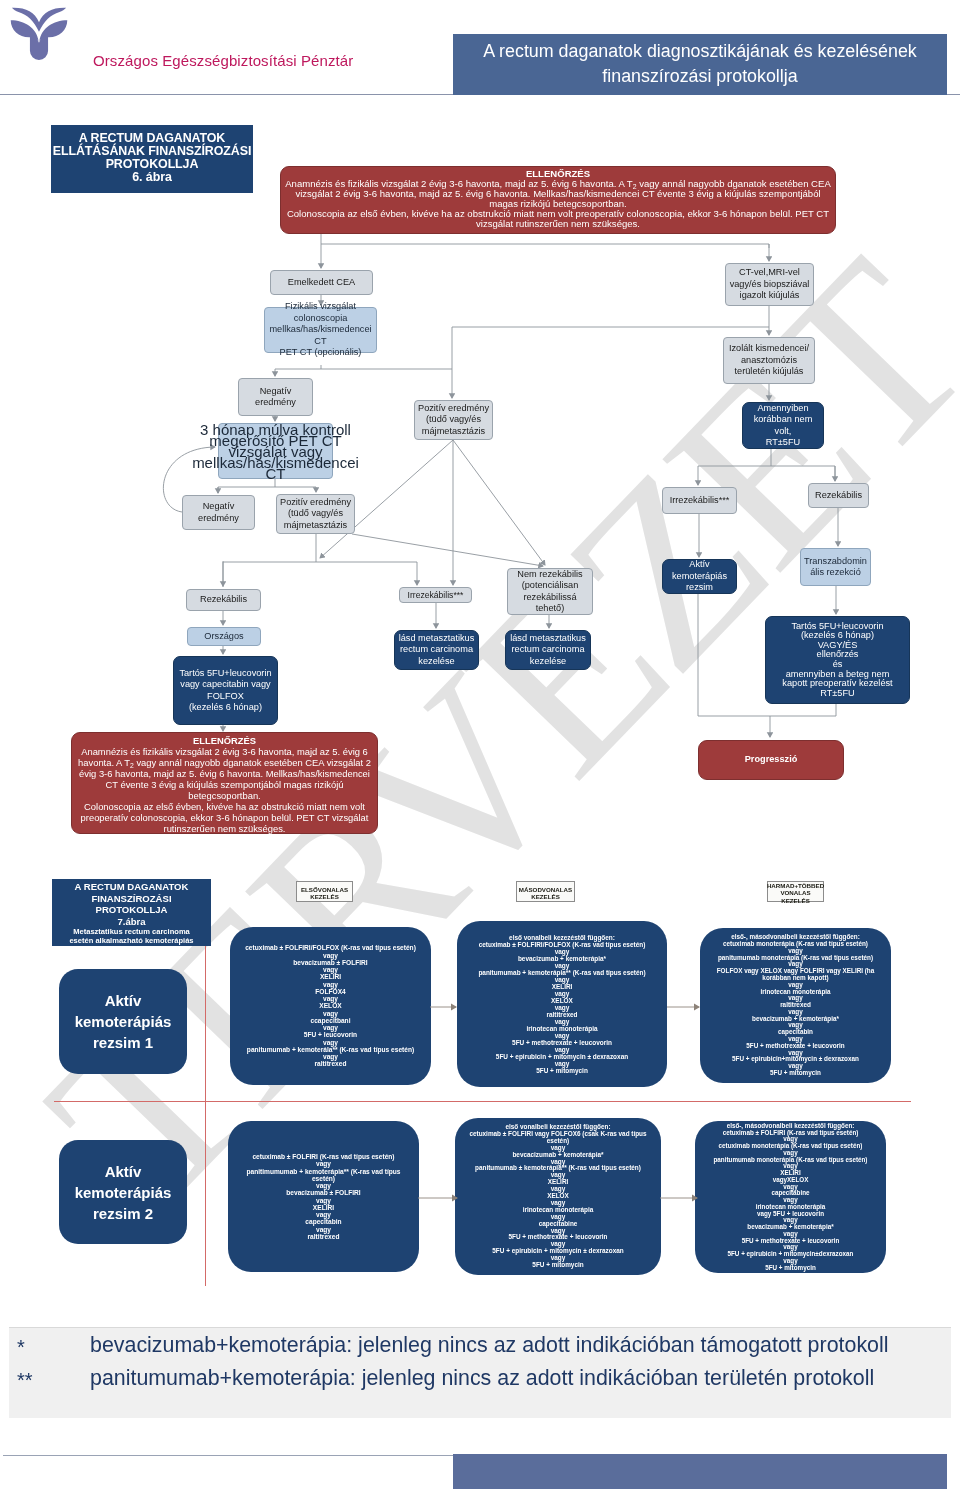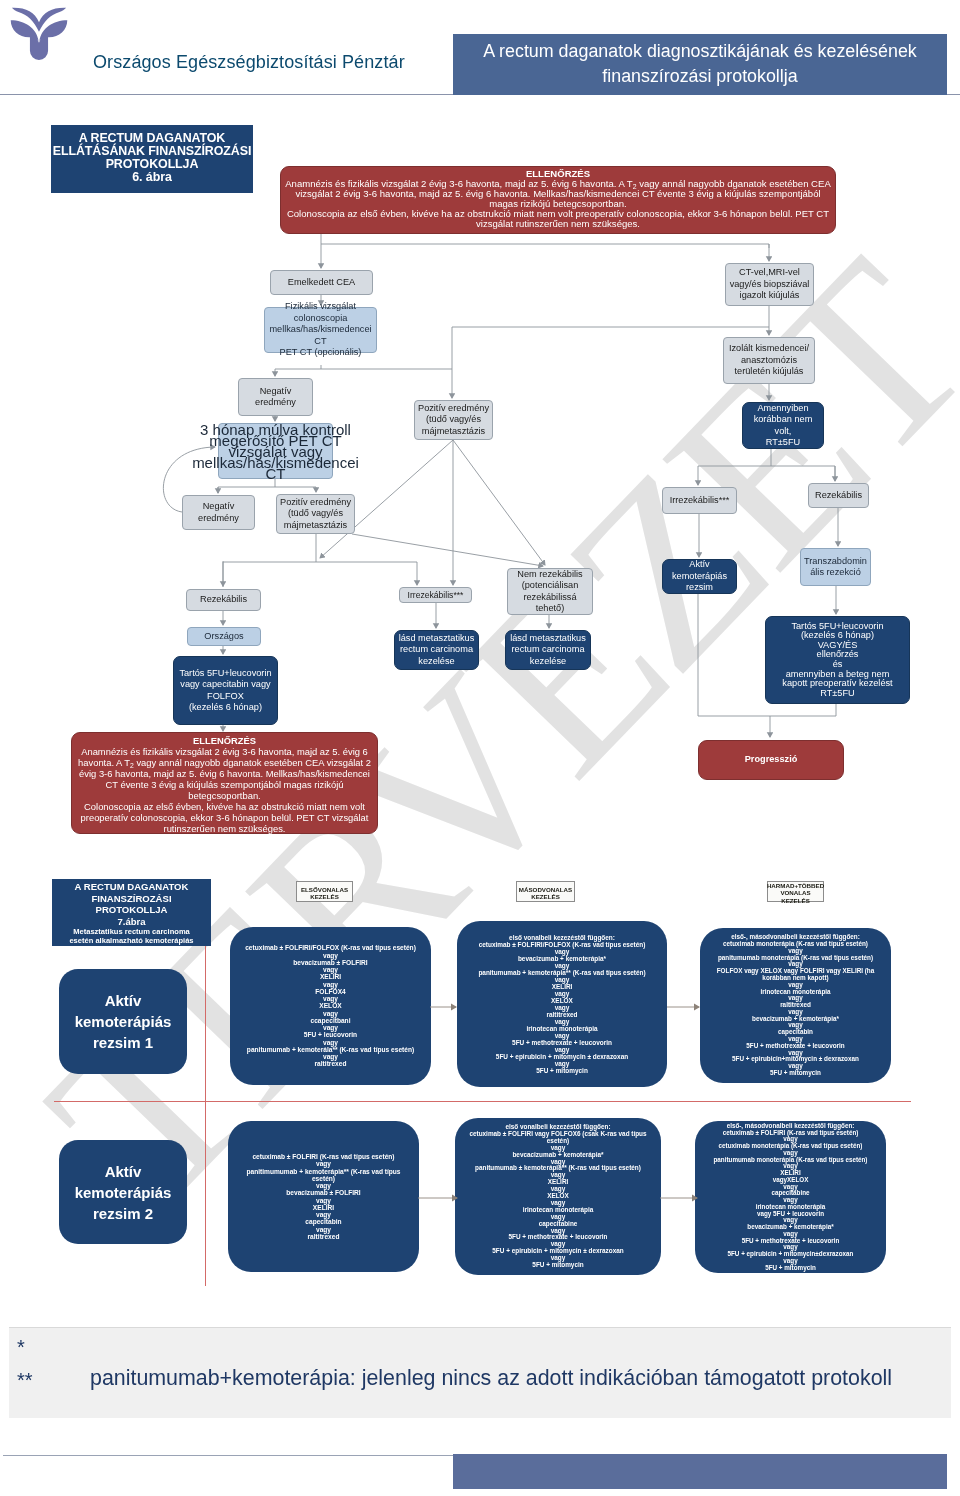--- a/index.html
+++ b/index.html
@@ -2,21 +2,21 @@
 <html><head>
 <meta charset="utf-8">
 <style>
   html,body{margin:0;padding:0;background:#fff;}
   body{width:960px;height:1496px;font-family:"Liberation Sans",sans-serif;position:relative;overflow:hidden;}
   .page{position:absolute;left:0;top:0;width:960px;height:1496px;background:#fff;}
   .abs{position:absolute;box-sizing:border-box;}
 
   
   #hdr-rule{left:0;top:94px;width:960px;height:1px;background:#8a93ab;}
-  #org-name{left:93px;top:52px;font-size:18px;color:#0c4a6e;letter-spacing:.1px;white-space:nowrap;}
+  #org-name{left:93px;top:52px;font-size:15px;color:#be185d;letter-spacing:.1px;white-space:nowrap;}
   #hdr-title{left:453px;top:34px;width:494px;height:61px;background:#4a6694;color:#fff;font-size:17.85px;
              line-height:25px;text-align:center;padding-top:5px;}
   #logo{left:8px;top:2px;width:62px;height:62px;}
 
   
   #fig6-title{left:51px;top:125px;width:202px;height:68px;background:#1e4372;color:#fff;
               font-size:12.45px;font-weight:bold;line-height:12.9px;text-align:center;padding-top:7px;
               white-space:nowrap;letter-spacing:-0.1px;}
 
   .node{position:absolute;box-sizing:border-box;display:flex;align-items:center;justify-content:center;
@@ -266,19 +266,20 @@
         </defs>
         <path d="M430,1007 L456,1007" fill="none" stroke="#9b928a" stroke-width="1" marker-end="url(#ah7)"></path>
         <path d="M667,1007 L699,1007" fill="none" stroke="#9b928a" stroke-width="1" marker-end="url(#ah7)"></path>
         <path d="M418,1198 L457,1198" fill="none" stroke="#9b928a" stroke-width="1" marker-end="url(#ah7)"></path>
         <path d="M660,1198 L697,1198" fill="none" stroke="#9b928a" stroke-width="1" marker-end="url(#ah7)"></path>
       </svg>
     </div>
 
   <div class="abs" id="notes">
       <div class="note-star" style="left: 8px; top: 8px;">*</div>
+      <div class="note-txt" style="left: 81px; top: 5px;">bevacizumab+kemoterápia: jelenleg nincs az adott indikációban támogatott protokoll</div>
       <div class="note-star" style="left: 8px; top: 41px;">**</div>
-      <div class="note-txt" style="left: 81px; top: 38px;">panitumumab+kemoterápia: jelenleg nincs az adott indikációban támogatott protokoll</div>
+      <div class="note-txt" style="left: 81px; top: 38px;">panitumumab+kemoterápia: jelenleg nincs az adott indikációban területén protokoll</div>
     </div>
 
   <div class="abs" id="ft-rule"></div>
   <div class="abs" id="ft-band"></div>
 </div>
 
 </body></html>

